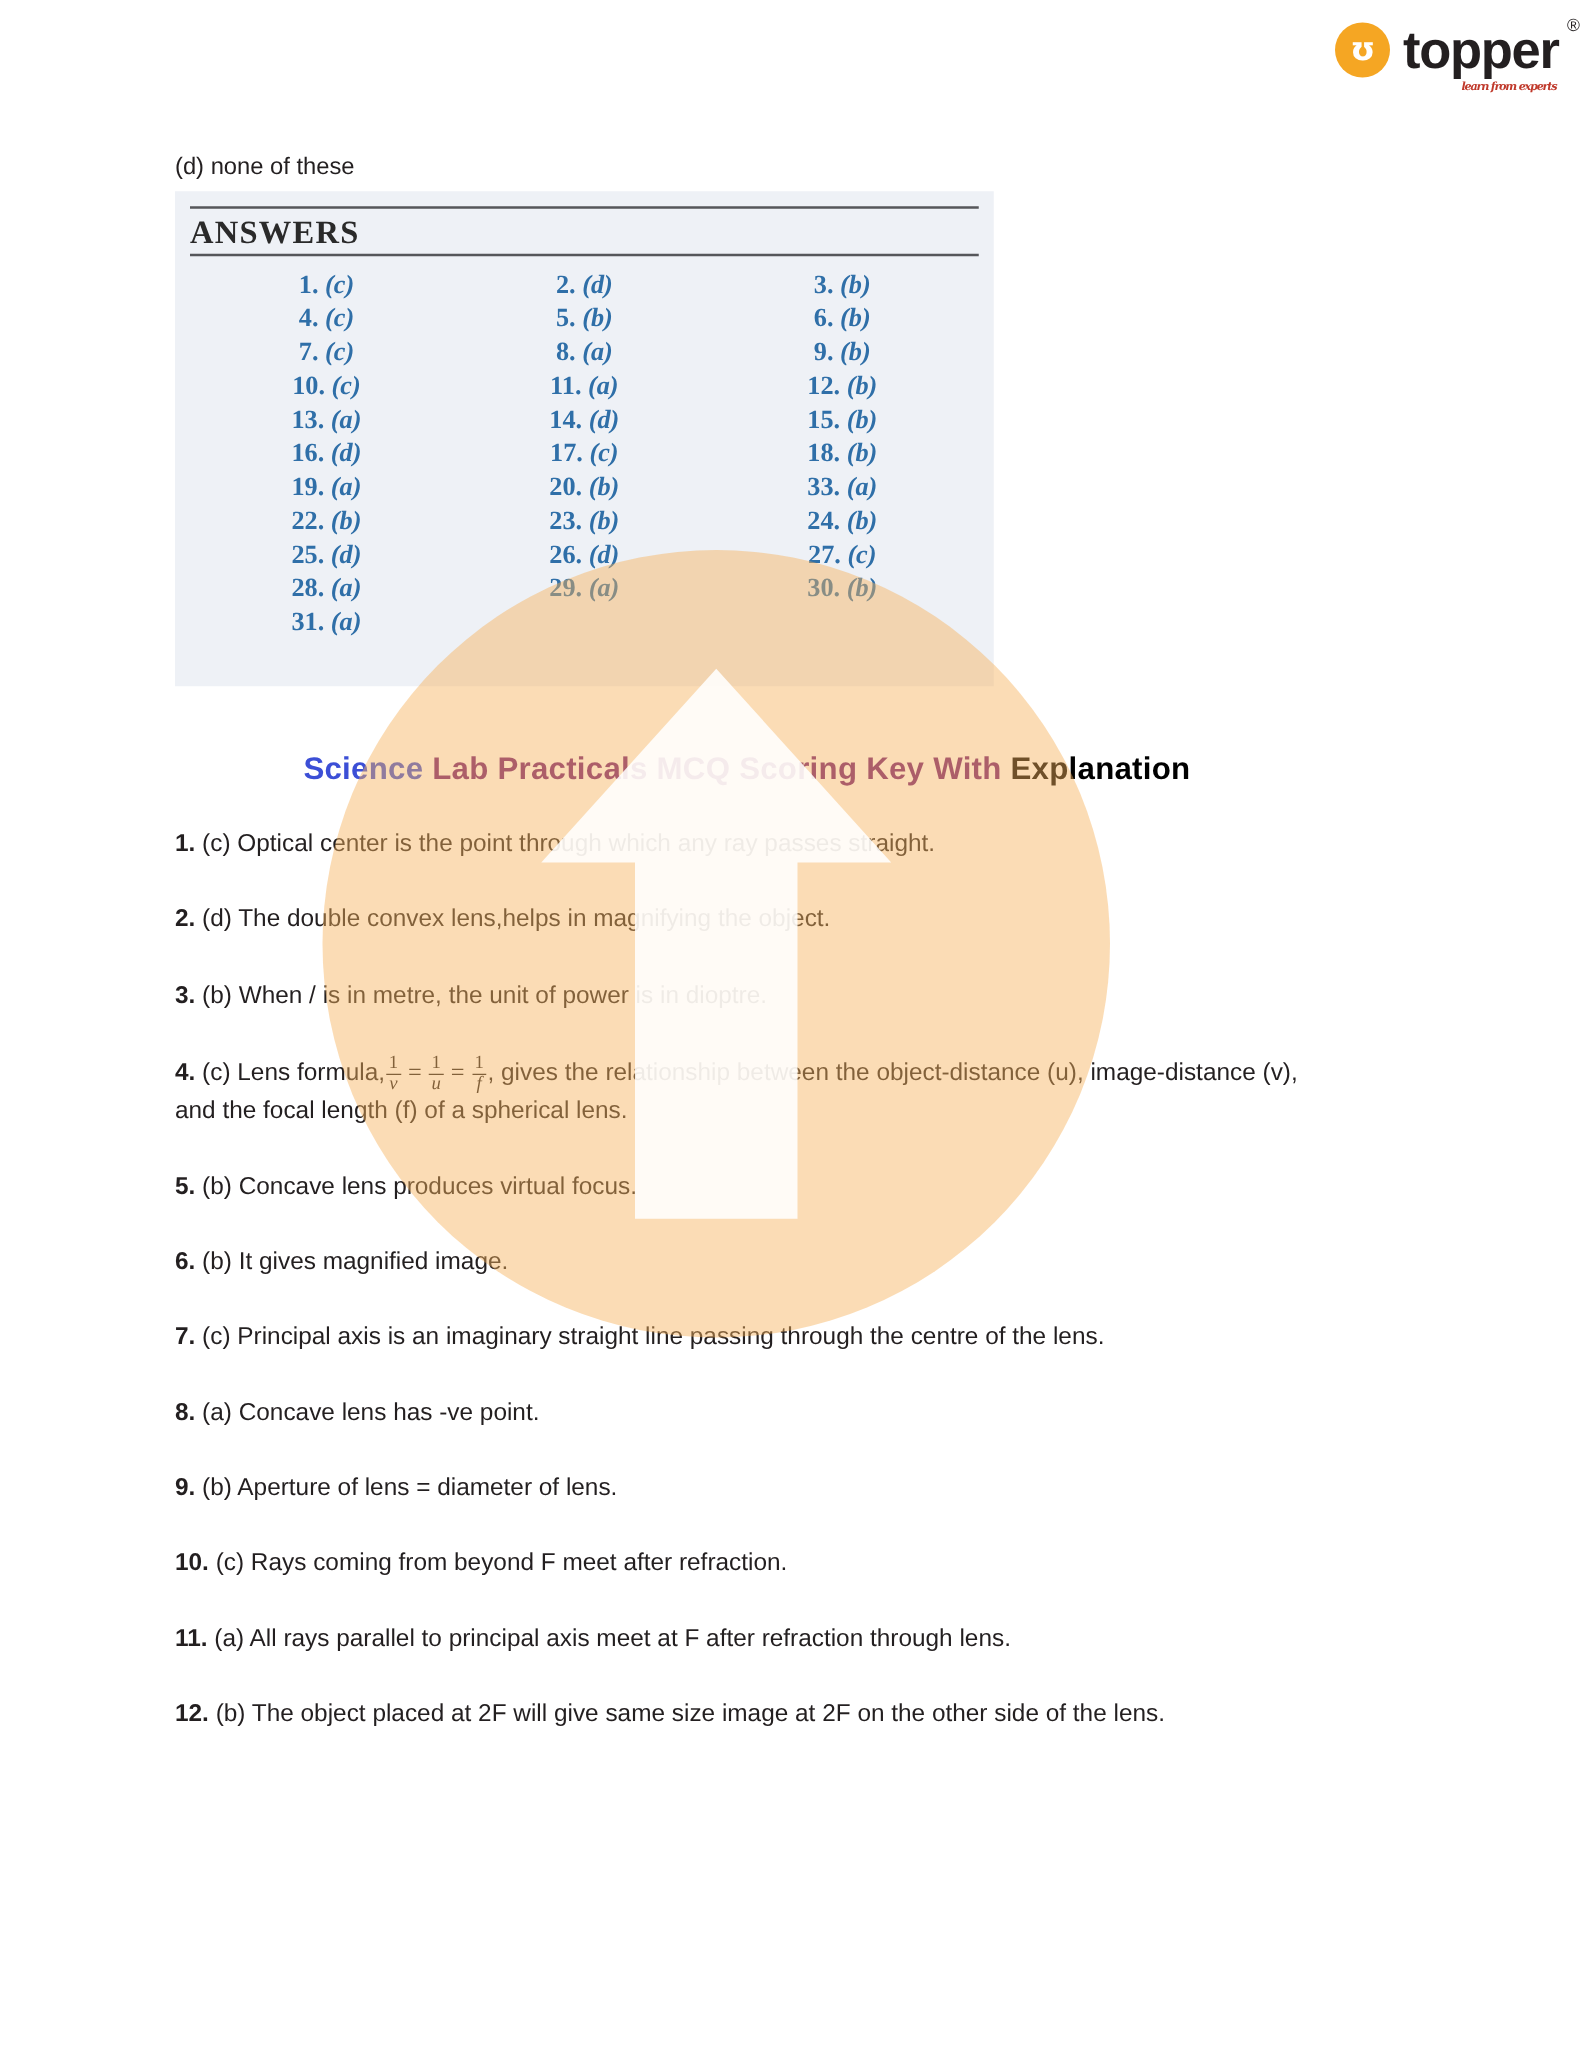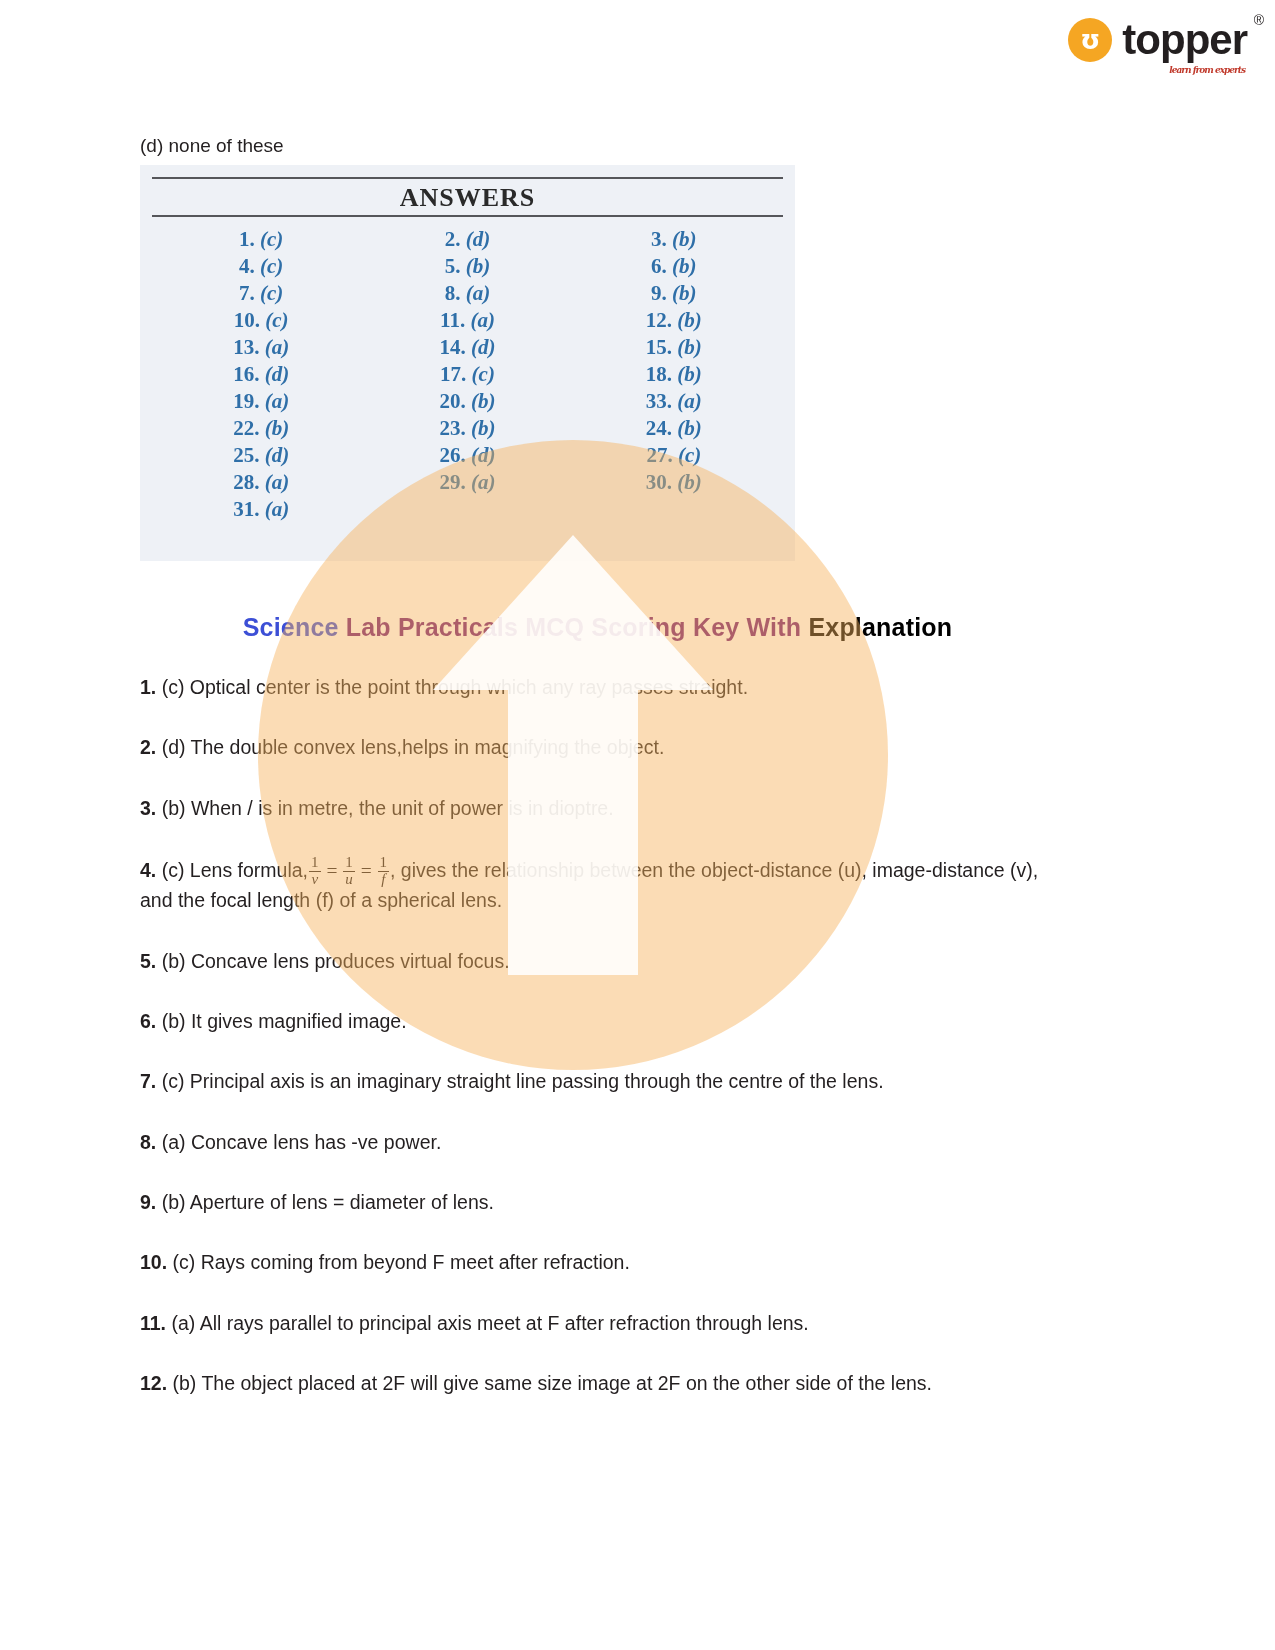--- a/index.html
+++ b/index.html
@@ -70,40 +70,40 @@
   .page {
     position: absolute;
     top: 0;
     left: 0;
     width: 1275px;
     height: 1650px;
   }
   .content {
     position: absolute;
     left: 140px;
-    top: 135px;
+    top: 123px;
     width: 915px;
   }
 
   .lead-line {
     font-size: 19px;
     color: #231f20;
     margin-bottom: 8px;
   }
 
   
   .answers-box {
     width: 655px;
     background: #eef1f6;
     padding: 6px 0 12px 0;
     position: relative;
     box-sizing: border-box;
   }
   .answers-title {
-    text-align: center;
+    text-align: left;
     font-family: "Liberation Serif", serif;
     font-weight: bold;
     font-size: 26px;
     letter-spacing: 1px;
     color: #2a2a2a;
     padding: 4px 0 2px 0;
     border-top: 2px solid #55565a;
     border-bottom: 2px solid #55565a;
     margin: 6px 12px 10px 12px;
   }
@@ -288,21 +288,21 @@
         <span>(b) It gives magnified image.</span>
       </div>
 
       <div class="exp-item">
         <span class="exp-num">7.</span>
         <span>(c) Principal axis is an imaginary straight line passing through the centre of the lens.</span>
       </div>
 
       <div class="exp-item">
         <span class="exp-num">8.</span>
-        <span>(a) Concave lens has -ve power.</span>
+        <span>(a) Concave lens has -ve point.</span>
       </div>
 
       <div class="exp-item">
         <span class="exp-num">9.</span>
         <span>(b) Aperture of lens = diameter of lens.</span>
       </div>
 
       <div class="exp-item">
         <span class="exp-num">10.</span>
         <span>(c) Rays coming from beyond F meet after refraction.</span>

